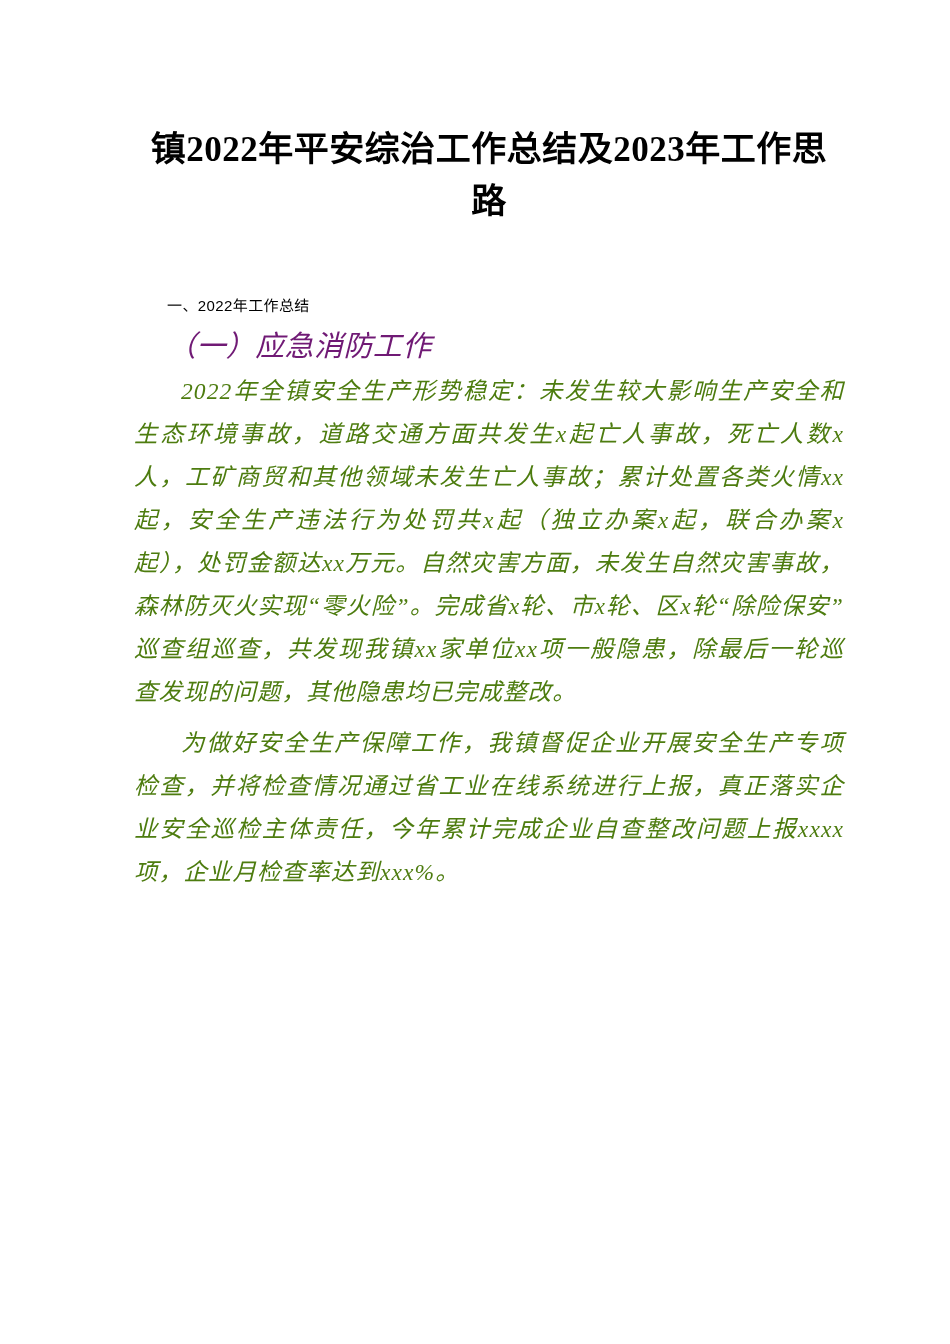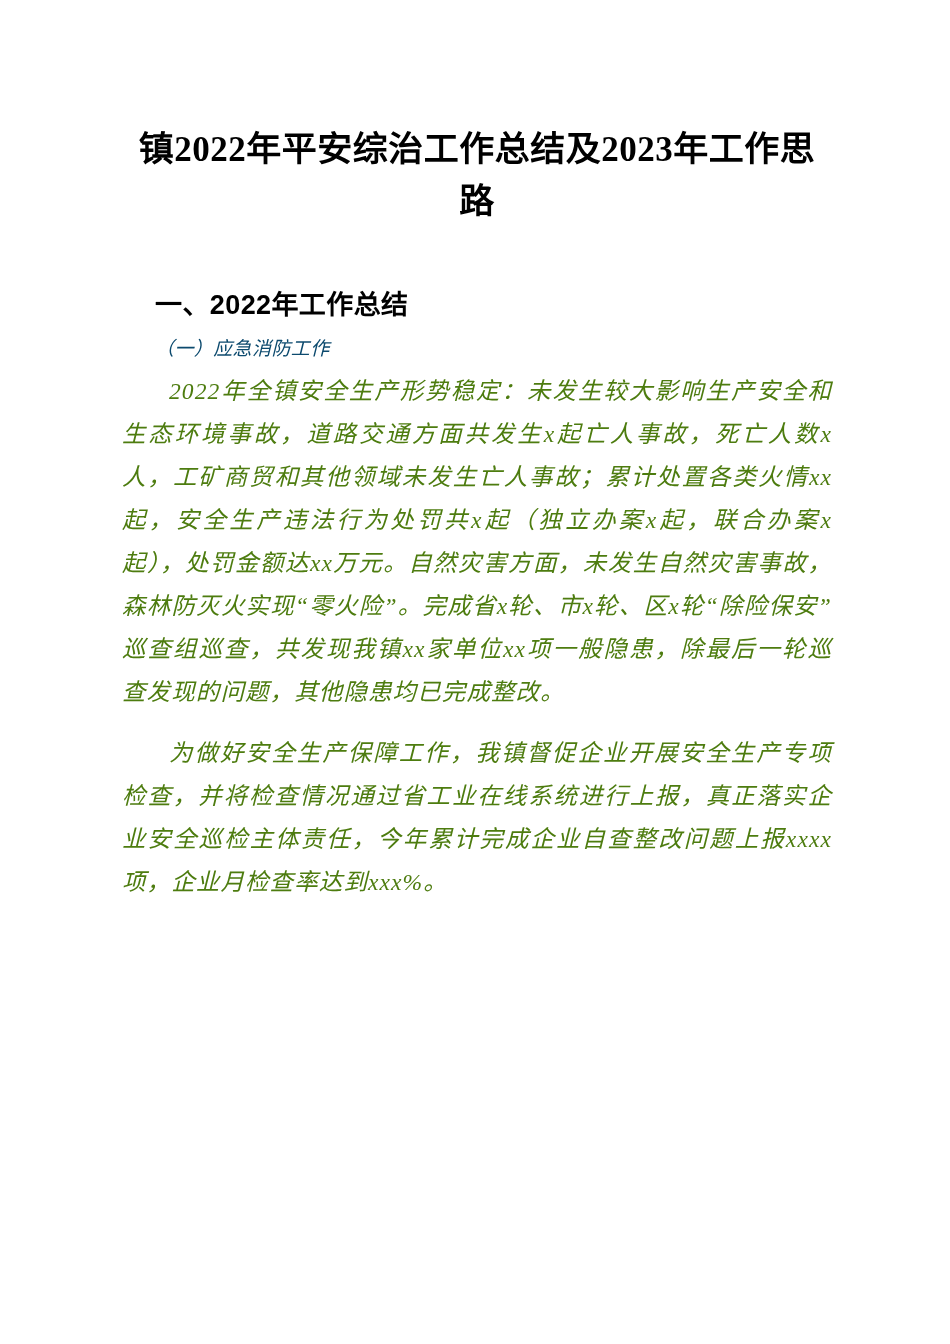--- a/index.html
+++ b/index.html
@@ -14,21 +14,21 @@
     width: 950px;
     height: 1344px;
     margin: 0 auto;
     background: #ffffff;
     box-sizing: border-box;
     overflow: hidden;
   }
 
   .content {
     position: absolute;
-    left: 122px;
+    left: 134px;
     top: 0;
     width: 710px;
   }
 
   
   .doc-title {
     font-family: "Liberation Serif", "DejaVu Serif", serif;
     font-weight: bold;
     font-size: 35px;
     line-height: 52px;
@@ -36,38 +36,38 @@
     text-align: center;
     margin: 0;
     padding-top: 124px;
     letter-spacing: 0.5px;
     word-break: break-all;
   }
 
   
   .h1-section {
     font-family: "Liberation Sans", "DejaVu Sans", sans-serif;
-    font-weight: bold;
-    font-size: 27px;
+    font-weight: normal;
+    font-size: 15px;
     line-height: 43px;
     color: #000000;
     margin: 0;
     padding-top: 56px;
     text-indent: 33px;
     letter-spacing: 0.4px;
   }
 
   
   .h2-section {
-    font-family: Liberation Sans, sans-serif;
+    font-family: Liberation Mono, monospace;
     font-style: italic;
     font-weight: normal;
-    font-size: 19px;
+    font-size: 29px;
     line-height: 43px;
-    color: #0c4a6e;
+    color: #701a75;
     margin: 0;
     text-indent: 33px;
     letter-spacing: 0.4px;
   }
 
   
   .body-para {
     font-family: "Liberation Serif", "DejaVu Serif", serif;
     font-style: italic;
     font-weight: normal;
@@ -78,21 +78,21 @@
     text-indent: 2em;
     text-align: justify;
     text-justify: inter-ideograph;
     letter-spacing: 1.1px;
     word-break: break-all;
     -webkit-hyphens: none;
     hyphens: none;
   }
 
   .body-para + .body-para {
-    margin-top: 18px;
+    margin-top: 8px;
   }
 </style>
 </head>
 <body>
 
 <div class="page">
 
   <div class="content">
 
     <h1 class="doc-title">镇2022年平安综治工作总结及2023年工作思路</h1>

